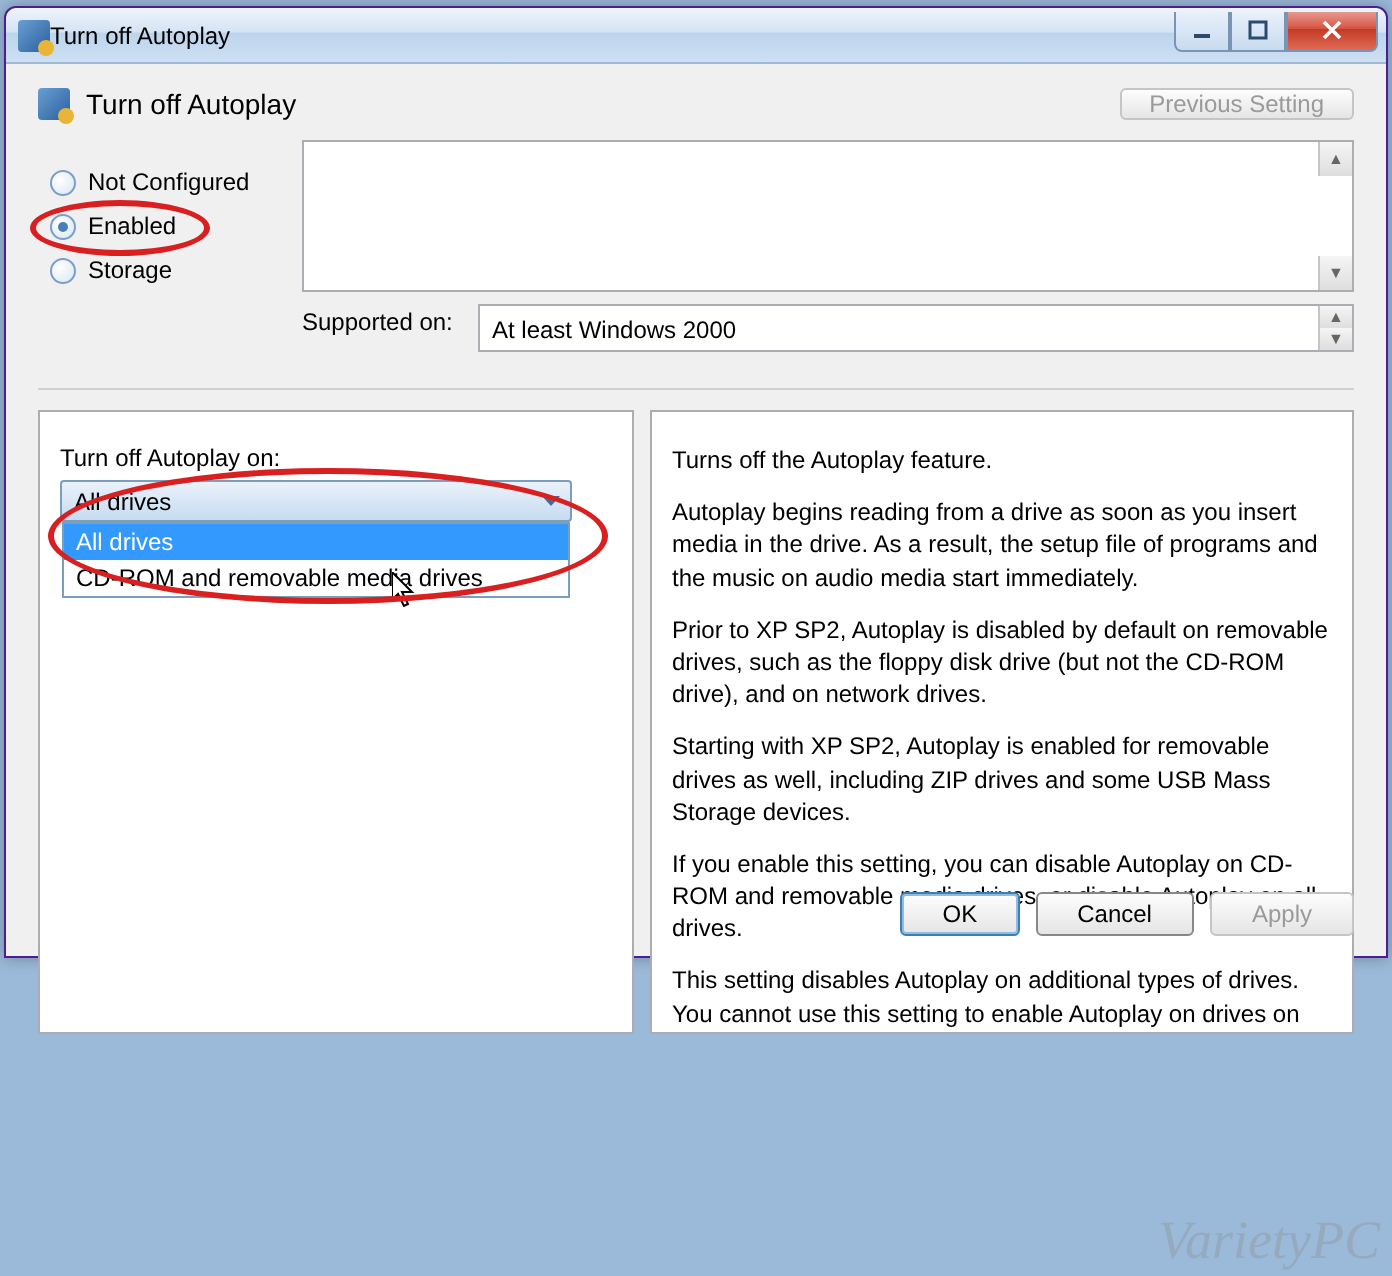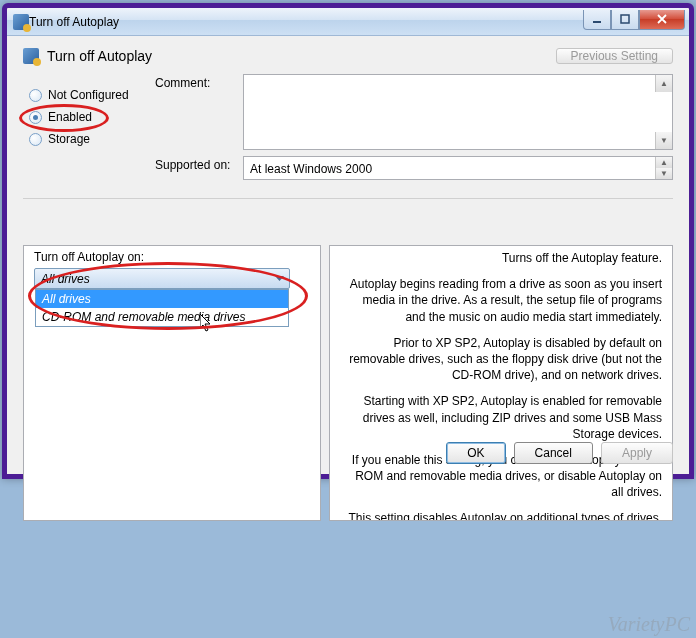--- a/index.html
+++ b/index.html
@@ -1,21 +1,21 @@
 <!DOCTYPE html>
 <html><head>
 <meta charset="utf-8">
 <style>
 * { box-sizing: border-box; font-family: "Segoe UI", Tahoma, sans-serif; font-size: 12px; }
 body { margin: 0; background: #9bbad9; width: 696px; height: 638px; overflow: hidden; }
 
 .window {
   position: absolute; left: 2px; top: 3px; width: 692px; height: 476px;
   background: #f0f0f0;
-  border: 5px solid #4c1d95;
+  border: 1px solid #4c1d95;
   border-radius: 6px 6px 0 0;
   box-shadow: 0 0 8px rgba(0,0,0,0.3);
 }
 
 .titlebar {
   height: 28px;
   background: linear-gradient(to bottom, #eef4fb 0%, #d4e3f4 45%, #bdd4ec 46%, #cde0f4 100%);
   border-bottom: 1px solid #9fb8d5;
   border-radius: 6px 6px 0 0;
   display: flex; align-items: center;
@@ -100,27 +100,27 @@
   font-size: 8px; color: #666;
 }
 
 .hr { height: 1px; background: #d0d0d0; margin: 6px 16px; }
 
 .midlabels { display: flex; padding: 4px 16px 4px 16px; }
 .midlabels > div:first-child { width: 298px; }
 
 .panes { display: flex; padding: 4px 16px 12px 16px; gap: 8px; height: 328px; }
 .pane {
-  border: 1px solid #abadb3; background: #fff; padding: 4px 10px;
-  overflow: hidden; position: relative; margin-top: 36px;
+  border: 1px solid #abadb3; background: #fff; padding: 16px 10px;
+  overflow: hidden; position: relative;
 }
 .pane.left { width: 298px; }
 .pane.right { flex: 1; line-height: 1.35; }
 
-.pane.right p { margin: 0 0 10px 0; text-align: right; }
+.pane.right p { margin: 0 0 10px 0; }
 
 .dropdown {
   width: 256px; height: 21px; border: 1px solid #7b9ebd;
   background: linear-gradient(to bottom, #eaf2fb, #c7dbf1);
   border-radius: 2px;
   display: flex; align-items: center; padding: 0 4px 0 6px;
   margin-top: 4px; position: relative;
 }
 .dropdown .ddarrow {
   position: absolute; right: 1px; top: 1px; width: 17px; height: 17px;
@@ -148,21 +148,21 @@
 }
 .footerbtn {
   padding: 3px 20px; border: 1px solid #888; border-radius: 3px;
   background: linear-gradient(to bottom, #fdfdfd, #e5e5e5);
 }
 .footerbtn.default { border-color: #3c7fb1; box-shadow: 0 0 0 1px #8fbce2 inset; }
 .footerbtn.disabled { color: #9a9a9a; border-color: #c5c5c5; }
 
 .watermark {
   position: absolute; right: 6px; bottom: 2px;
-  font-size: 20px; color: rgba(140,140,140,0.35);
+  font-size: 27px; color: rgba(140,140,140,0.35);
   font-style: italic; pointer-events: none;
   font-family: Georgia, serif;
 }
 </style>
 </head>
 <body>
 
 <div class="window">
 
   <div class="titlebar">
@@ -205,21 +205,20 @@
       </div>
       <div class="radiorow">
         <span class="radio"></span>
         <span>Storage</span>
       </div>
       <div class="circle-annot" style="left:-10px; top:30px; width:90px; height:28px;"></div>
     </div>
 
     <div class="commentcol">
       <div class="commentrow">
-        <div class="lbl">Comment:</div>
         <div class="commentbox">
           <div class="scrbtn" style="top:0;">▲</div>
           <div class="scrbtn" style="bottom:0;">▼</div>
         </div>
       </div>
       <div class="commentrow">
         <div class="lbl">Supported on:</div>
         <div class="supportedbox">
           <span>At least Windows 2000</span>
           <div class="scrbtn" style="top:0;height:11px;">▲</div>
@@ -228,21 +227,21 @@
       </div>
     </div>
   </div>
 
   <div class="hr"></div>
 
 
   <div class="panes">
     <div class="pane left">
       <div>Turn off Autoplay on:</div>
-      <div style="position:relative;font-style:italic;">
+      <div style="position:relative;">
         <div class="dropdown">
           <span>All drives</span>
           <span class="ddarrow">
             <svg width="9" height="6" viewBox="0 0 9 6">
                 <path d="M0 0 L4.5 5 L9 0 Z" fill="#4a6a8f"></path>
               </svg>
           </span>
           <div class="ddlist">
             <div class="opt sel">All drives</div>
             <div class="opt">CD-ROM and removable media drives</div>

